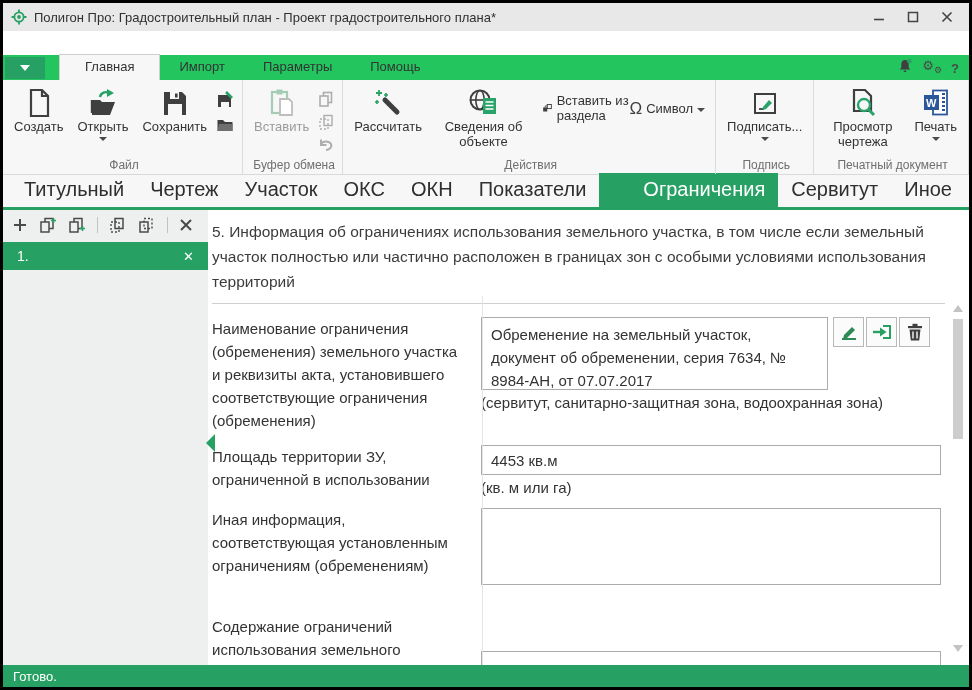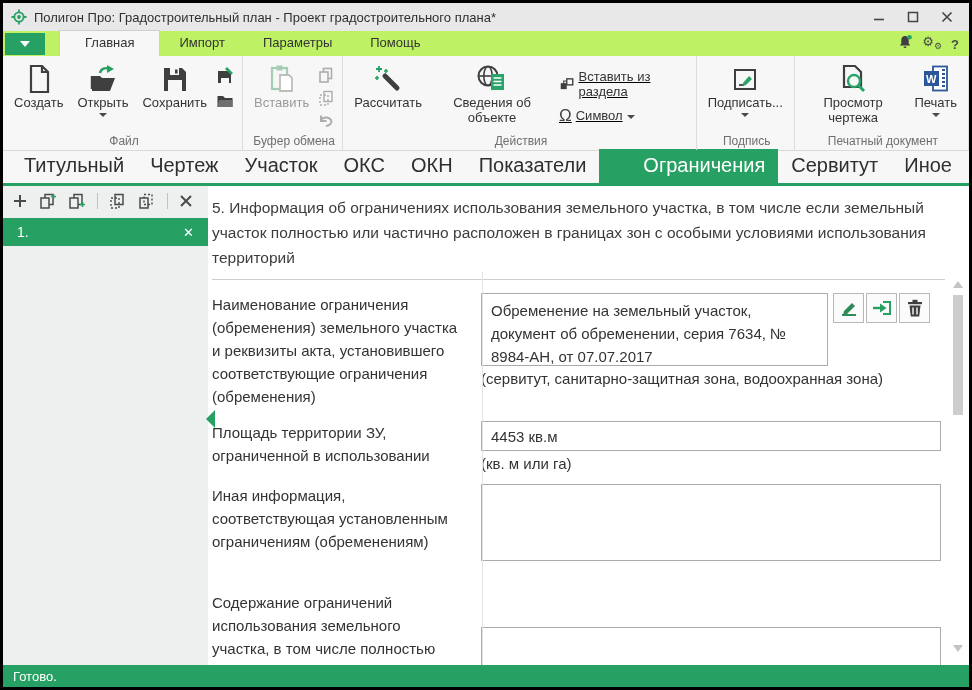--- a/index.html
+++ b/index.html
@@ -9,42 +9,42 @@
             display:flex; flex-direction:column; overflow:hidden; position:relative; }
 
   
   .titlebar { height:28px; background:#e8e8e8; display:flex; align-items:center;
               padding:0 8px; gap:7px; flex:none; }
   .titlebar .title { font-size:13px; color:#2f2f2f; white-space:nowrap; }
   .win-controls { margin-left:auto; display:flex; align-items:center; gap:22px; padding-right:8px; }
   .win-controls svg { display:block; }
 
   
-  .ribbon-tabs { height:25px; background:#bef264; display:flex; align-items:flex-end; flex:none; position:relative; }
+  .ribbon-tabs { height:25px; background:#22c55e; display:flex; align-items:flex-end; flex:none; position:relative;margin-top:24px; }
   .app-menu-btn { width:40px; height:22px; background:#27a163; margin:0 0 1px 2px;
                   display:flex; align-items:center; justify-content:center; cursor:pointer; }
   .caret-down-w { width:0; height:0; border-left:5px solid transparent; border-right:5px solid transparent; border-top:6px solid #ffffff; }
   .rtab { font-size:13px; color:#333; padding:4px 19px 5px; line-height:16px; }
   .rtab.active { background:#f7f7f7; border:1px solid #cfcfcf; border-bottom:none; margin-left:14px; padding:4px 25px 5px; }
   .quick-icons { position:absolute; right:10px; top:3px; display:flex; align-items:center; gap:9px; }
   .gear-glyph { font-size:13px; color:#4a4a4a; line-height:13px; }
   .gear-glyph .small { font-size:9px; vertical-align:-3px; }
   .help-glyph { font-size:13px; font-weight:bold; color:#4a4a4a; }
 
   
   .ribbon { height:95px; background:#f7f7f7; border-bottom:1px solid #d9d9d9; display:flex; flex:none; }
   .rgroup { position:relative; display:flex; align-items:flex-start; padding:5px 4px 17px 4px; border-right:1px solid #dcdcdc; }
   .rgroup-label { position:absolute; left:3px; right:0; bottom:2px; text-align:center; font-size:12px; color:#6f6f6f; }
   .big-btn { display:flex; flex-direction:column; align-items:center; padding:2px 7px; cursor:pointer; }
   .big-btn .blabel { font-size:13px; color:#333; line-height:15px; text-align:center; white-space:pre-line; }
   .big-btn .blabel.disabled { color:#9a9a9a; }
   .caret-down { width:0; height:0; border-left:4px solid transparent; border-right:4px solid transparent; border-top:4px solid #4a4a4a; margin-top:3px; }
   .mini-col { display:flex; flex-direction:column; gap:7px; padding:6px 4px 0 2px; }
   .mini-btn { cursor:pointer; line-height:0; }
-  .action-col { display:flex; flex-direction:column; gap:8px; padding:8px 6px 0 4px;text-decoration:underline; }
+  .action-col { display:flex; flex-direction:row; padding:8px 6px 0 4px; }
   .action-row { display:flex; align-items:center; gap:4px; font-size:13px; color:#333; cursor:pointer; }
   .omega-glyph { font-size:17px; color:#3f3f3f; line-height:17px; }
 
   
   .doc-tabs { height:35px; background:#f7f7f7; display:flex; align-items:flex-end; padding-left:8px; flex:none; border-bottom:3px solid #27a163; }
   .dtab { font-size:20px; color:#2f2f2f; padding:5px 13px 6px; cursor:pointer; white-space:nowrap; }
   .dtab.active { background:#27a163; color:#fff;padding-left:44px; }
 
   
   .main { flex:1; display:flex; position:relative; background:#fff; overflow:hidden; }

